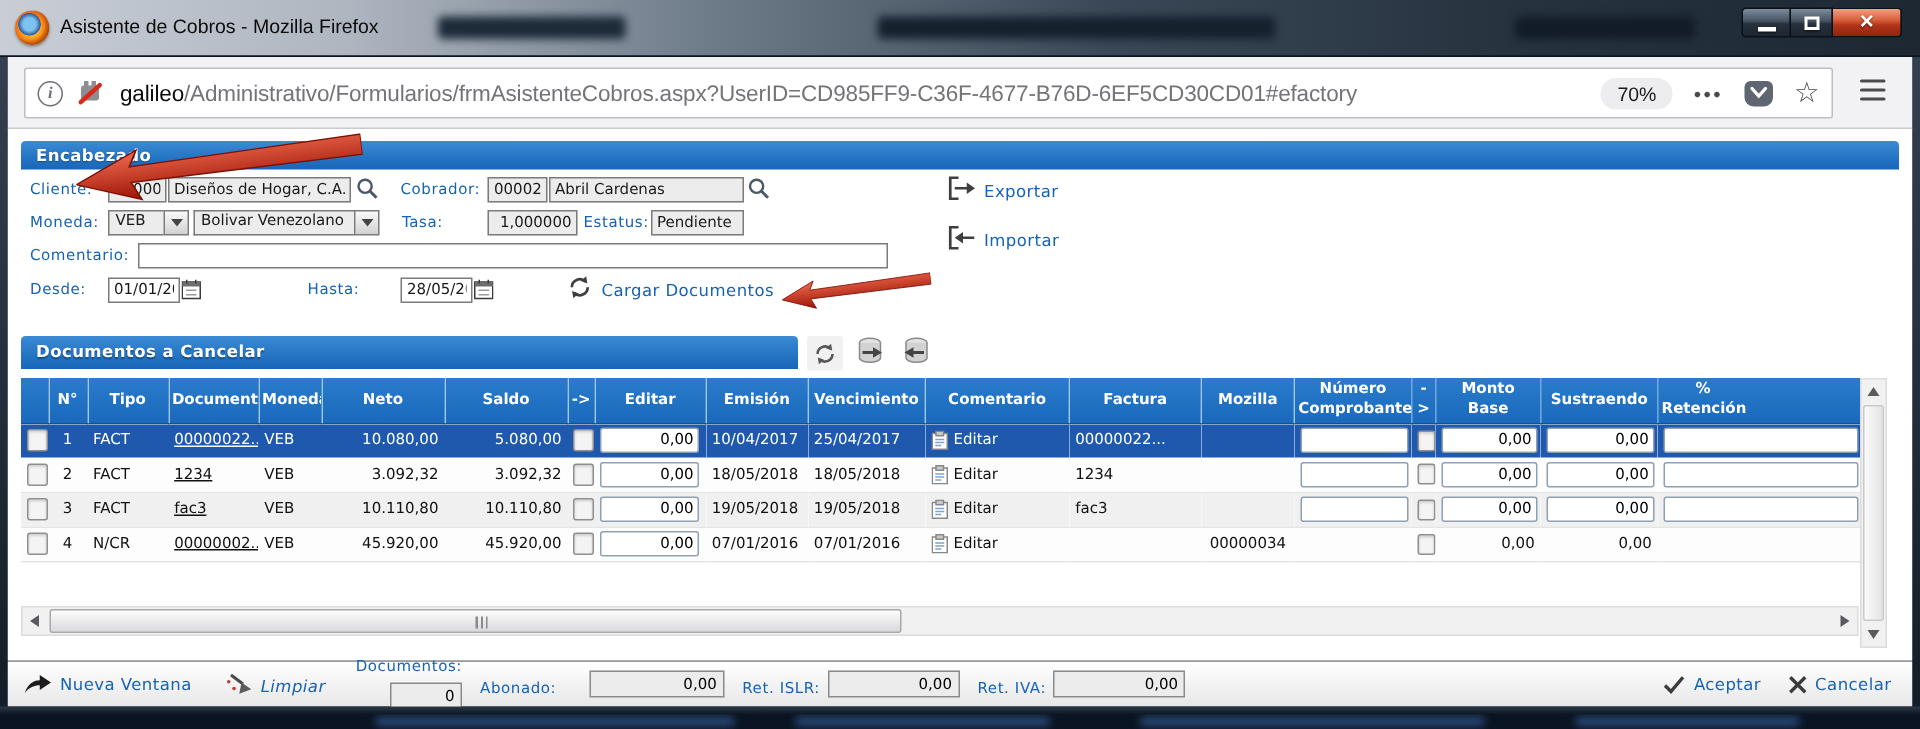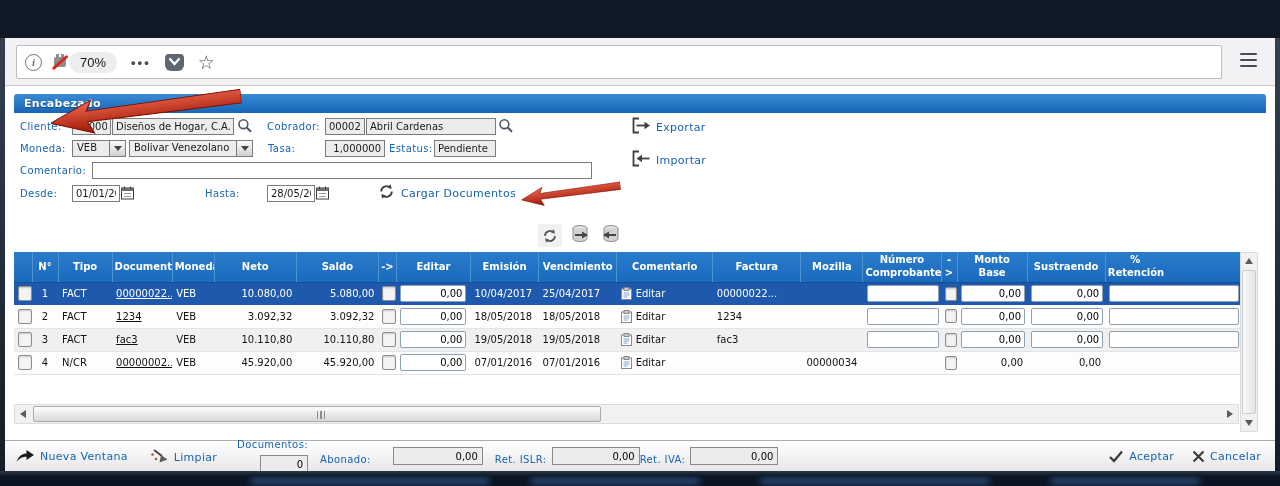--- a/index.html
+++ b/index.html
@@ -105,28 +105,47 @@
   .f-item { display:flex; align-items:flex-end; gap:5px; white-space:nowrap; }
   .f-lbl { color:#1663b4; font-size:10px; letter-spacing:.4px; }
   .f-fld { height:18px; border:1px solid #8a8a8a; background:#ececec; font-size:10px; text-align:right; padding:0 4px; font-family:"DejaVu Sans",sans-serif;}
   .spacer { flex:1; }
 </style>
 </head>
 <body>
 
 <div class="screen">
 
+  <div class="titlebar">
+    <div class="blur-blob" style="left:292px;top:11px;width:125px;background:#1d2a38;"></div>
+    <div class="blur-blob" style="left:585px;top:11px;width:265px;background:#16212e;"></div>
+    <div class="blur-blob" style="left:1010px;top:11px;width:120px;background:#121c28;"></div>
+    <span class="fx-logo"></span>
+    <span class="title-text">Asistente de Cobros - Mozilla Firefox</span>
+    <div class="win-btns">
+      <div class="win-btn min">
+          <span class="ic-min"></span>
+        </div>
+      <div class="win-btn max">
+          <span class="ic-max"></span>
+        </div>
+      <div class="win-btn close">
+          <span class="ic-x">×</span>
+        </div>
+    </div>
+  </div>
 
   <div class="toolbar">
     <div class="urlbar">
       <span class="id-info">i</span>
       <span class="id-plugin">
           <span class="pg"></span>
           <span class="slash"></span>
         </span>
+      <span class="url-text"><span class="url-host">galileo</span><span class="url-rest">/Administrativo/Formularios/frmAsistenteCobros.aspx?UserID=CD985FF9-C36F-4677-B76D-6EF5CD30CD01#efactory</span></span>
       <span class="zoom-pill">70%</span>
       <span class="dots">•••</span>
       <span class="pocket">
         <svg width="15" height="12" viewBox="0 0 15 12">
             <polyline points="3,3 7.5,8 12,3" fill="none" stroke="#fff" stroke-width="2.2" stroke-linecap="round"></polyline>
           </svg>
       </span>
       <span class="star">☆</span>
     </div>
     <div class="hamburger">
@@ -241,20 +260,21 @@
           </defs>
         <polygon points="0,13 22,1 19,8 100,6 100,15 19,15 22,23" fill="url(#rg1)" stroke="#7d1004" stroke-width="0.6"></polygon>
       </svg>
     </span>
     <span class="red-arrow" style="left:516px;top:97px;width:100px;height:20px;transform:rotate(-7deg);">
       <svg width="100" height="20" viewBox="0 0 100 24" preserveAspectRatio="none">
         <polygon points="0,13 22,1 19,8 100,6 100,15 19,15 22,23" fill="url(#rg1)" stroke="#7d1004" stroke-width="0.6"></polygon>
       </svg>
     </span>
 
+    <div class="bluebar" style="left:9px;top:138px;width:518px;height:22px;line-height:22px;">Documentos a Cancelar</div>
     <span class="icon-btn" style="left:533px;top:138px;">
       <svg width="16" height="16" viewBox="0 0 17 17">
           <path d="M3.2 8.5a5.3 5.3 0 0 1 9-3.8" fill="none" stroke="#555" stroke-width="1.8"></path>
           <polygon points="12.8,1.2 13.6,6 9.2,4.4" fill="#555"></polygon>
           <path d="M13.8 8.5a5.3 5.3 0 0 1-9 3.8" fill="none" stroke="#555" stroke-width="1.8"></path>
           <polygon points="4.2,15.8 3.4,11 7.8,12.6" fill="#555"></polygon>
         </svg>
     </span>
     <span class="icon-abs" style="left:564px;top:138px;">
       <svg width="23" height="21" viewBox="0 0 23 21">
@@ -491,42 +511,42 @@
     </div>
   </div>
 
   <div class="footer">
     <span class="f-item" style="margin-left:10px;">
       <svg width="20" height="14" viewBox="0 0 20 14">
           <path d="M1.5 13 C3.5 6.5 8 4.5 11.5 4.5 L11.5 1 L19 6 L11.5 11 L11.5 7.8 C8 7.8 4.5 9 1.5 13 Z" fill="#1c1c1c"></path>
         </svg>
       <span class="bluelink" style="position:static;">Nueva Ventana</span>
     </span>
-    <span class="f-item" style="margin-left:22px;">
+    <span class="f-item" style="margin-left:22px;font-style:italic;">
       <svg width="19" height="16" viewBox="0 0 19 16">
           <line x1="4" y1="2" x2="12" y2="8" stroke="#4a4a4a" stroke-width="2"></line>
           <path d="M11 7 L17.5 11.5 L9.5 14.5 Z" fill="#5c5c5c"></path>
           <circle cx="2.5" cy="6.5" r="1.2" fill="#b8412f"></circle>
           <circle cx="6" cy="11" r="1.2" fill="#b8412f"></circle>
         </svg>
       <span class="bluelink" style="position:static;">Limpiar</span>
     </span>
     <span class="f-item" style="margin-left:20px;flex-direction:column;">
       <span class="f-lbl">Documentos:</span>
       <input class="f-fld" style="width: 48px;" readonly="" value="0">
     </span>
     <span class="f-item" style="margin-left:12px;gap:22px;">
       <span class="f-lbl">Abonado:</span>
       <input class="f-fld" style="width: 90px;" readonly="" value="0,00">
     </span>
     <span class="f-item" style="margin-left:12px;">
       <span class="f-lbl">Ret. ISLR:</span>
       <input class="f-fld" style="width: 88px;" readonly="" value="0,00">
     </span>
-    <span class="f-item" style="margin-left:0;">
+    <span class="f-item" style="margin-left:12px;">
       <span class="f-lbl">Ret. IVA:</span>
       <input class="f-fld" style="width: 88px;" readonly="" value="0,00">
     </span>
     <span class="spacer"></span>
     <span class="f-item">
       <svg width="16" height="13" viewBox="0 0 16 13">
           <polyline points="2,7 6,11 14,1.5" fill="none" stroke="#3c3c3c" stroke-width="2.3"></polyline>
         </svg>
       <span class="bluelink" style="position:static;">Aceptar</span>
     </span>

